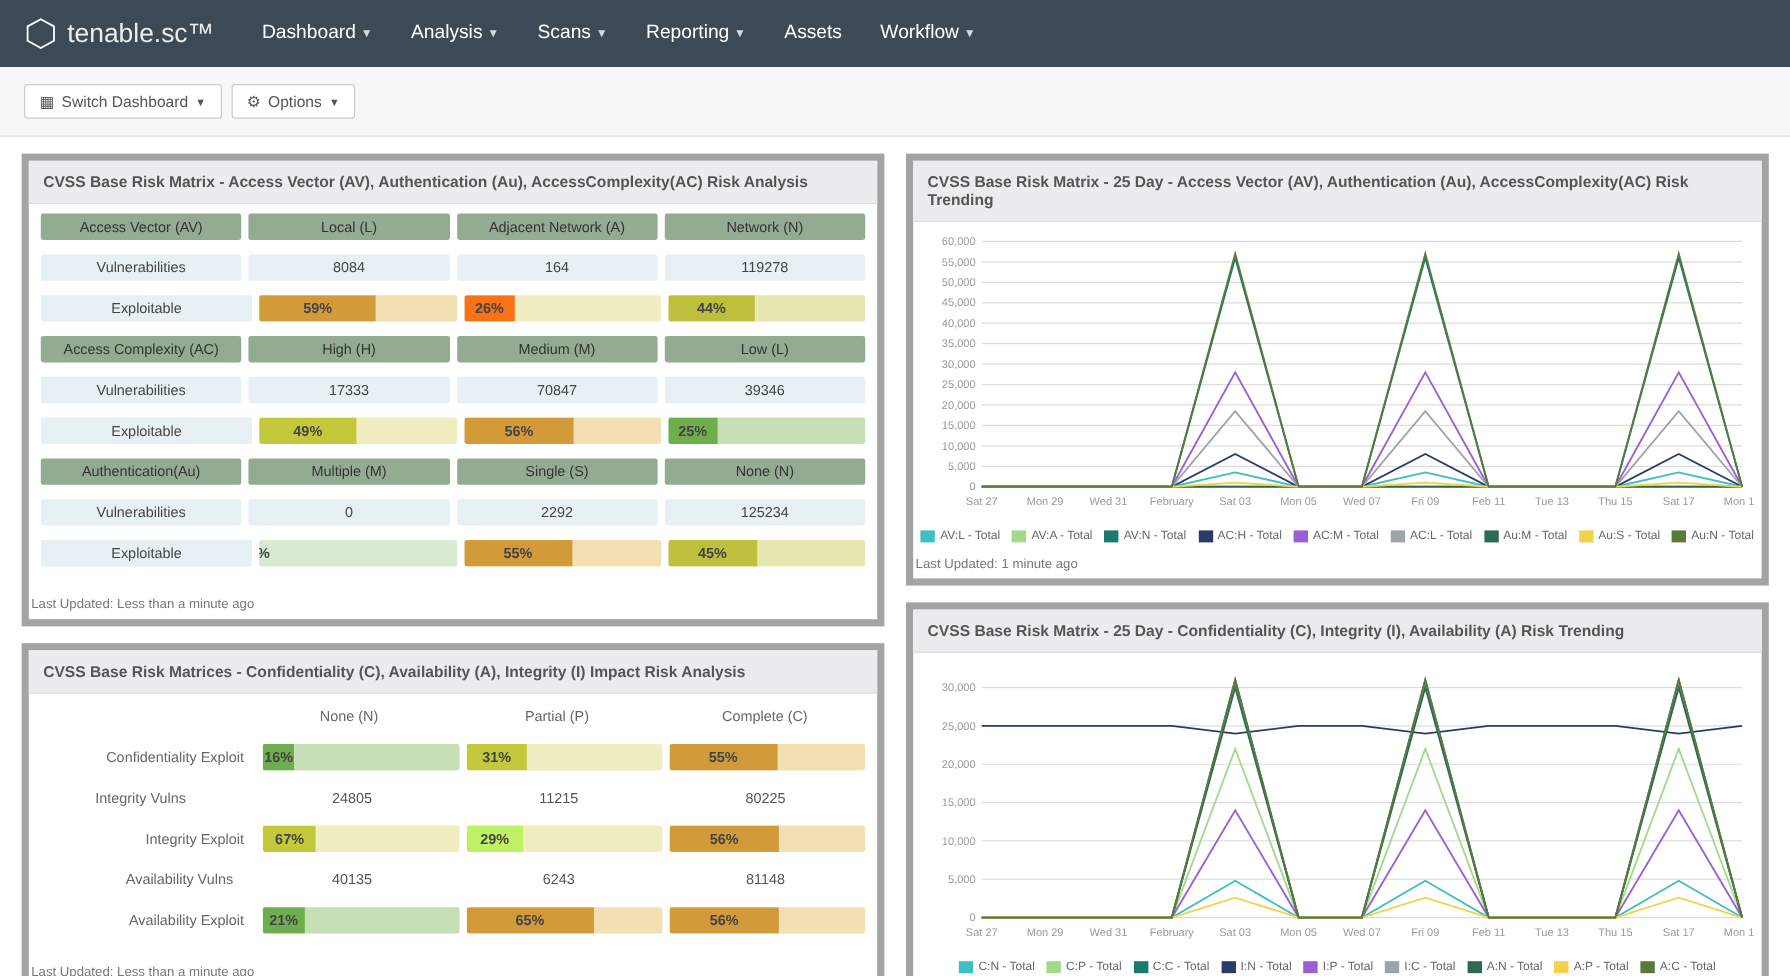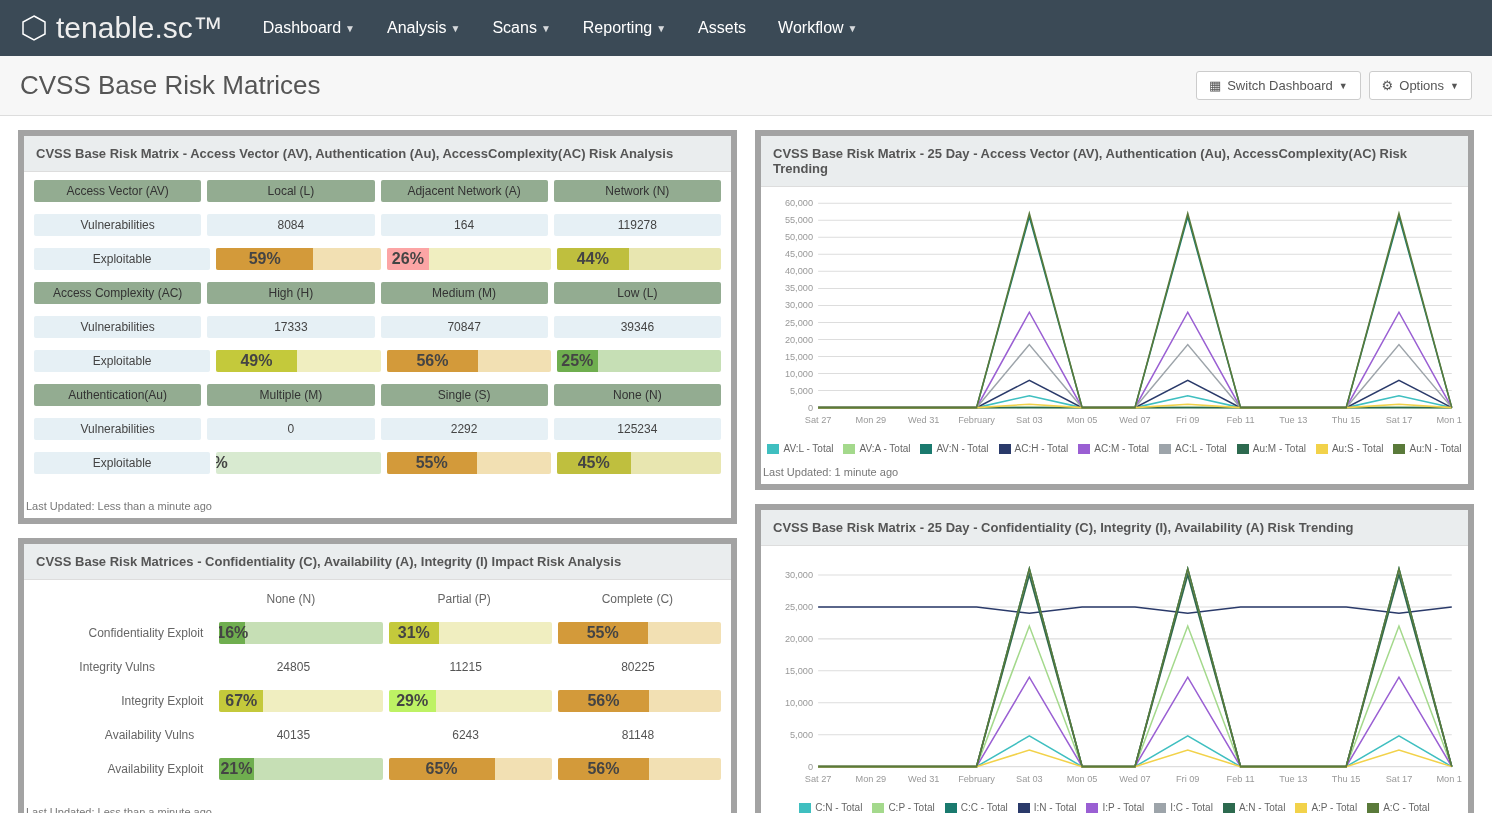--- a/index.html
+++ b/index.html
@@ -1,39 +1,39 @@
 <!DOCTYPE html>
 <html><head>
 <meta charset="utf-8">
 <style>
 *{box-sizing:border-box;margin:0;padding:0}
 body{font-family:-apple-system,Helvetica,Arial,sans-serif;background:#fff;color:#333;font-size:13px}
 .topnav{background:#3b4a56;height:56px;display:flex;align-items:center;padding:0 20px;color:#fff}
 .logo{display:flex;align-items:center;gap:8px;margin-right:40px}
 .logo-icon{width:28px;height:28px}
-.logo-text{font-size:30px;font-weight:300;color:#eee}
+.logo-text{font-size:22px;font-weight:300;color:#eee}
 .nav-items{display:flex;gap:32px}
 .nav-item{color:#fff;font-size:16px;cursor:pointer;display:flex;align-items:center;gap:4px;font-weight:500}
 .nav-item .caret{font-size:10px;opacity:.8}
 .subheader{background:#f7f7f7;border-bottom:1px solid #ddd;padding:14px 20px;display:flex;align-items:center;justify-content:space-between}
 .page-title{font-size:26px;font-weight:300;color:#555}
 .header-actions{display:flex;gap:8px}
 .btn{background:#fff;border:1px solid #ccc;padding:6px 12px;font-size:13px;color:#555;cursor:pointer;border-radius:3px;display:flex;align-items:center;gap:6px}
 .content{padding:14px 18px;display:flex;gap:18px}
 .col{flex:1;display:flex;flex-direction:column;gap:14px;min-width:0}
 .panel{border:6px solid #a3a3a3;background:#fff}
 .panel-header{background:#eaedee;padding:10px 12px;font-size:13px;font-weight:600;color:#555;border-bottom:1px solid #ddd}
 .panel-body{padding:8px 10px}
 .matrix-row{display:flex;gap:6px;margin-bottom:12px}
 .matrix-cell{flex:1;text-align:center;padding:4px 6px;font-size:12px;border-radius:2px;position:relative;overflow:hidden}
 .matrix-cell.label{background:#e6f0f5;color:#444}
 .matrix-cell.header{background:#93ac91;color:#333;font-weight:500}
 .matrix-cell.rowlabel{background:#e6f0f5;color:#444}
 .matrix-cell.bar{padding:0;background:#f2e7c8}
-.bar-inner{height:22px;display:flex;align-items:center;justify-content:center;font-size:16px;font-weight:600;color:#444}
+.bar-inner{height:22px;display:flex;align-items:center;justify-content:center;font-size:12px;font-weight:600;color:#444}
 .last-updated{font-size:11px;color:#777;padding:6px 2px}
 .chart-container{padding:6px}
 .chart-legend{display:flex;flex-wrap:wrap;gap:10px;justify-content:center;font-size:10px;color:#666;padding:6px 4px}
 .legend-item{display:flex;align-items:center;gap:4px}
 .legend-swatch{width:12px;height:10px}
 svg text{font-size:9px;fill:#999}
 .axis-line{stroke:#ddd;stroke-width:1}
 </style>
 </head>
 <body>
@@ -66,21 +66,20 @@
         <span>Assets</span>
       </div>
       <div class="nav-item">
         <span>Workflow</span>
         <span class="caret">▼</span>
       </div>
     </div>
 </div>
 
 <div class="subheader">
-  <div class="page-title">CVSS Base Risk Matrices</div>
   <div class="header-actions">
     <button class="btn">
         <span>▦</span>
         <span>Switch Dashboard</span>
         <span style="font-size:9px">▼</span>
       </button>
     <button class="btn">
         <span>⚙</span>
         <span>Options</span>
         <span style="font-size:9px">▼</span>
@@ -104,21 +103,21 @@
             <div class="matrix-cell label">8084</div>
             <div class="matrix-cell label">164</div>
             <div class="matrix-cell label">119278</div>
           </div>
           <div class="matrix-row">
             <div class="matrix-cell rowlabel">Exploitable</div>
             <div class="matrix-cell bar" style="background: rgb(242, 224, 179);">
               <div class="bar-inner" style="width: 59%; background: rgb(211, 154, 58);">59%</div>
             </div>
             <div class="matrix-cell bar" style="background: rgb(240, 238, 192);">
-              <div class="bar-inner" style="width: 26%; background: #fca5a5;">26%</div>
+              <div class="bar-inner" style="width: 26%; background: #f97316;">26%</div>
             </div>
             <div class="matrix-cell bar" style="background: rgb(232, 230, 176);">
               <div class="bar-inner" style="width: 44%; background: rgb(191, 191, 62);">44%</div>
             </div>
           </div>
           <div class="matrix-row">
             <div class="matrix-cell header">Access Complexity (AC)</div>
             <div class="matrix-cell header">High (H)</div>
             <div class="matrix-cell header">Medium (M)</div>
             <div class="matrix-cell header">Low (L)</div>

